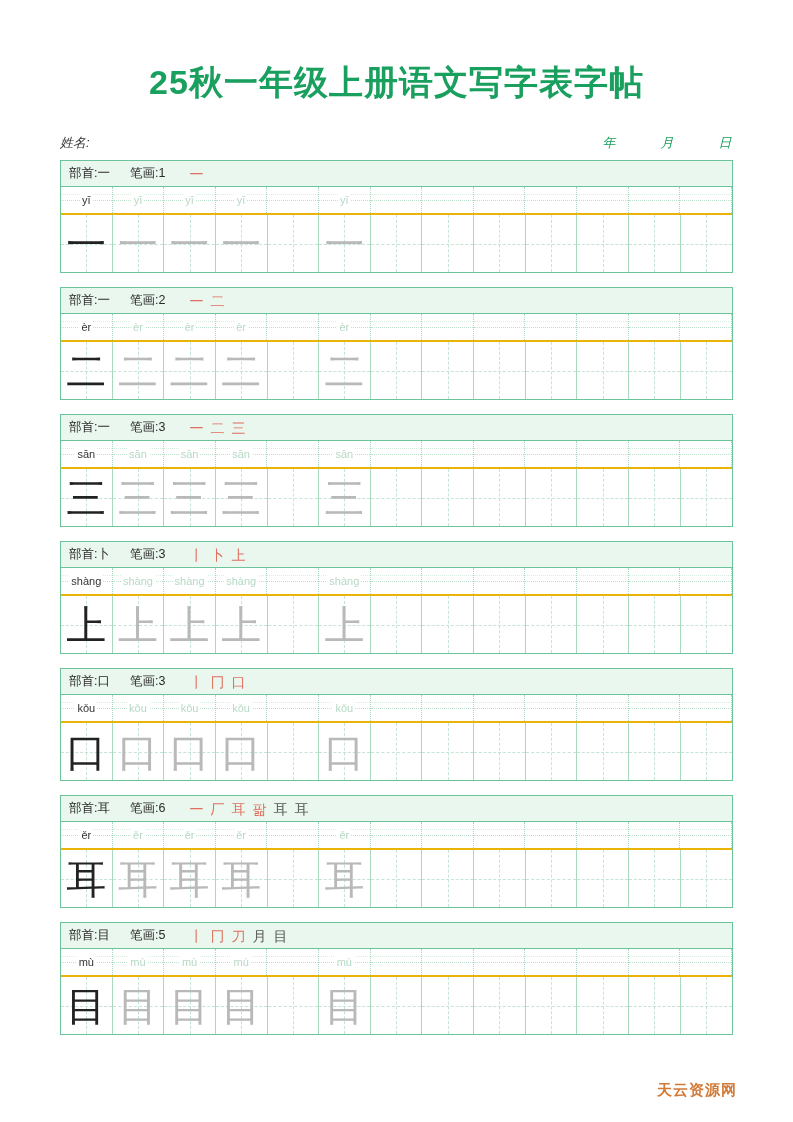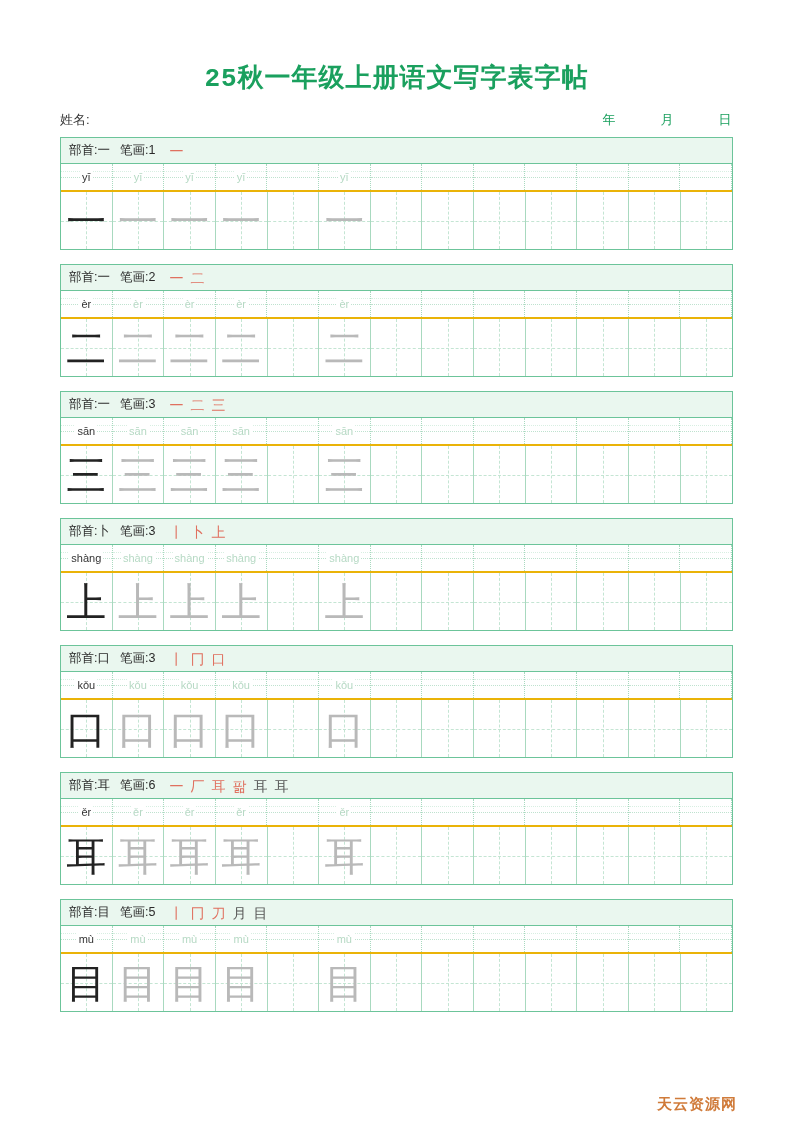--- a/index.html
+++ b/index.html
@@ -18,36 +18,36 @@
   .page {
     width: 793px;
     height: 1122px;
     position: relative;
     box-sizing: border-box;
     padding: 0 60px;
   }
   .title {
     text-align: center;
     color: #1aa05e;
-    font-size: 26px;
+    font-size: 34px;
     font-weight: bold;
     letter-spacing: 1px;
     padding-top: 60px;
     padding-bottom: 0;
     margin: 0;
-    font-family: Liberation Mono, monospace;
   }
   .meta-row {
     display: flex;
     align-items: flex-start;
-    margin-top: 16px;
+    margin-top: 28px;
     margin-bottom: 8px;
     font-size: 13px;
     color: #444;
     height: 18px;
+    font-style: italic;
   }
   .meta-name {
     color: #333;
     font-size: 13px;
   }
   .meta-right {
     margin-left: auto;
     display: flex;
     gap: 42px;
     color: #1aa05e;
@@ -63,21 +63,21 @@
   }
   .block-header {
     background: #eaf7ef;
     border-bottom: 1px solid #6cc49a;
     height: 25px;
     display: flex;
     align-items: center;
     padding-left: 8px;
     font-size: 12.5px;
     color: #2a2a2a;
-    gap: 10px;
+    gap: 20px;
   }
   .block-header .radical { white-space: nowrap; }
   .block-header .strokes { white-space: nowrap; text-align: right; }
   .stroke-seq {
     display: flex;
     gap: 7px;
     margin-left: 4px;
     color: #e06a5a;
     font-size: 14px;
     line-height: 1;
@@ -163,21 +163,21 @@
     line-height: 1;
     font-family: "DejaVu Sans", sans-serif;
   }
   .glyph.solid { color: #222; }
   .glyph.trace { color: #b9b9b9; }
   .glyph.hidden { visibility: hidden; }
 
   .watermark {
     position: absolute;
     right: 56px;
-    bottom: 8px;
+    bottom: 22px;
     color: #d07b3a;
     font-size: 15px;
     font-weight: bold;
     letter-spacing: 1px;
   }
 </style>
 </head>
 <body>
 
 <div class="page">

